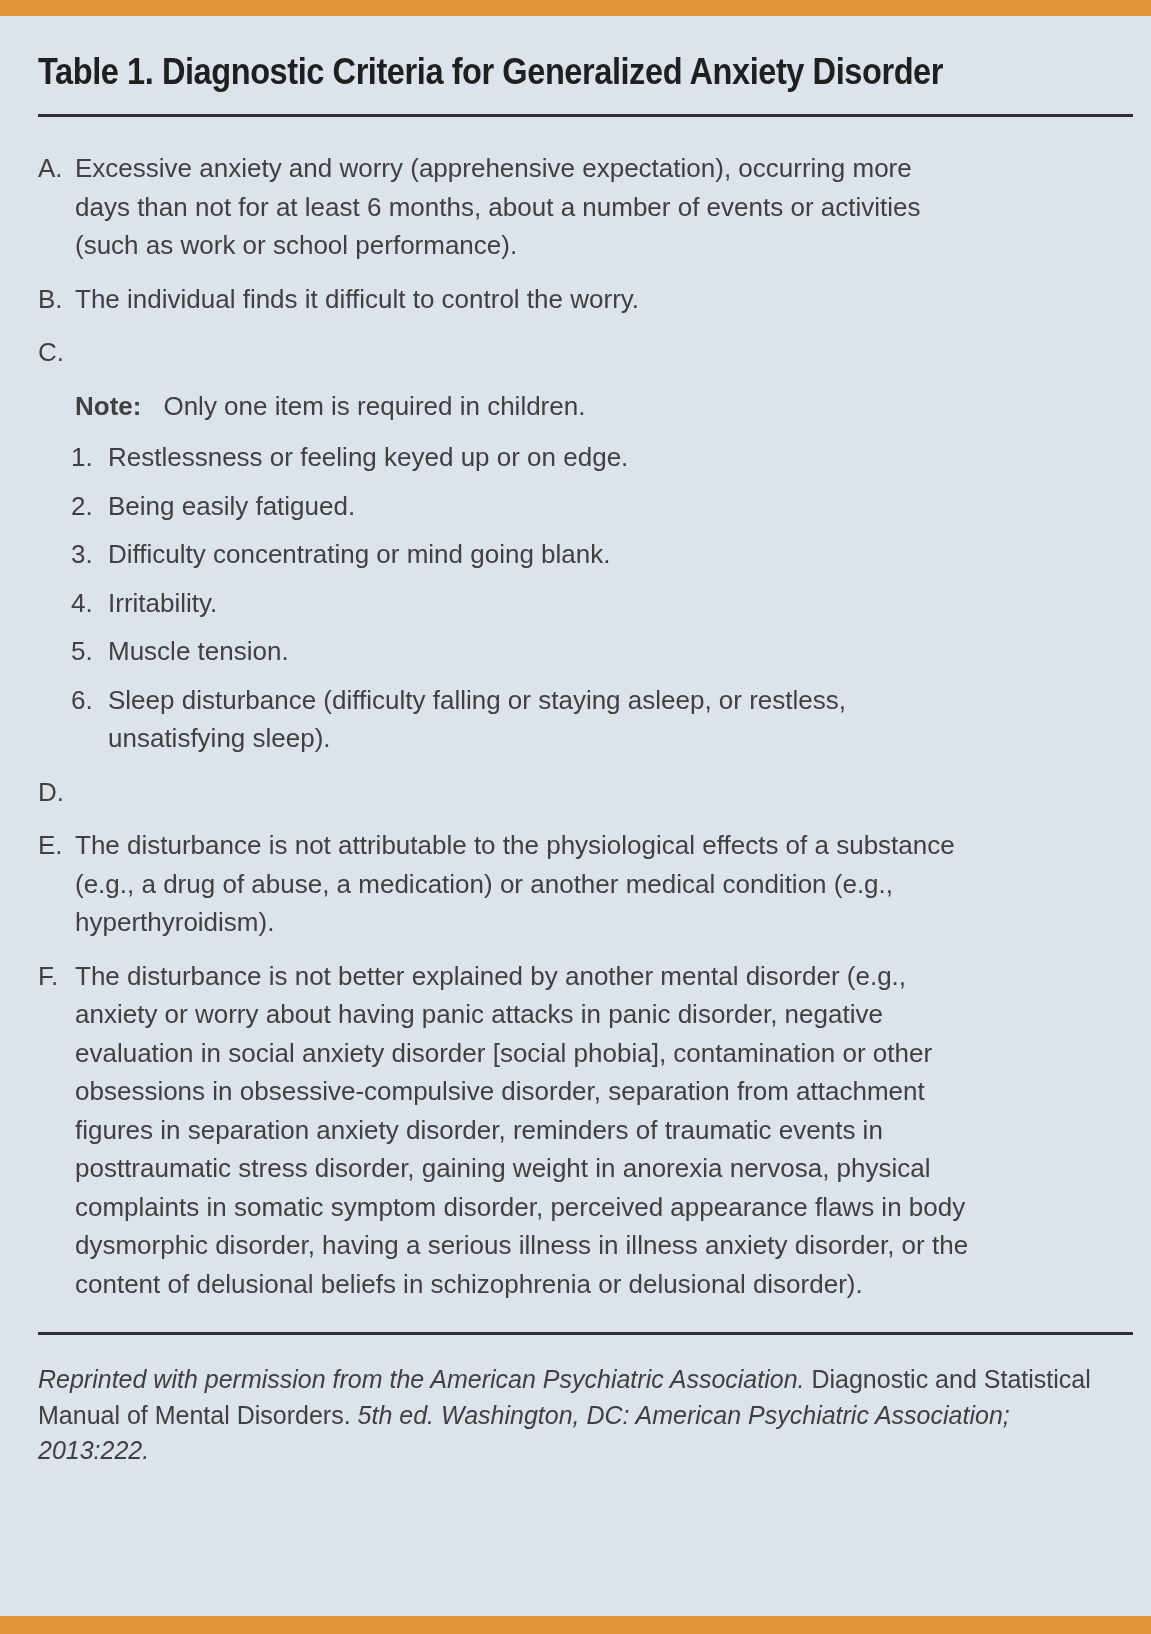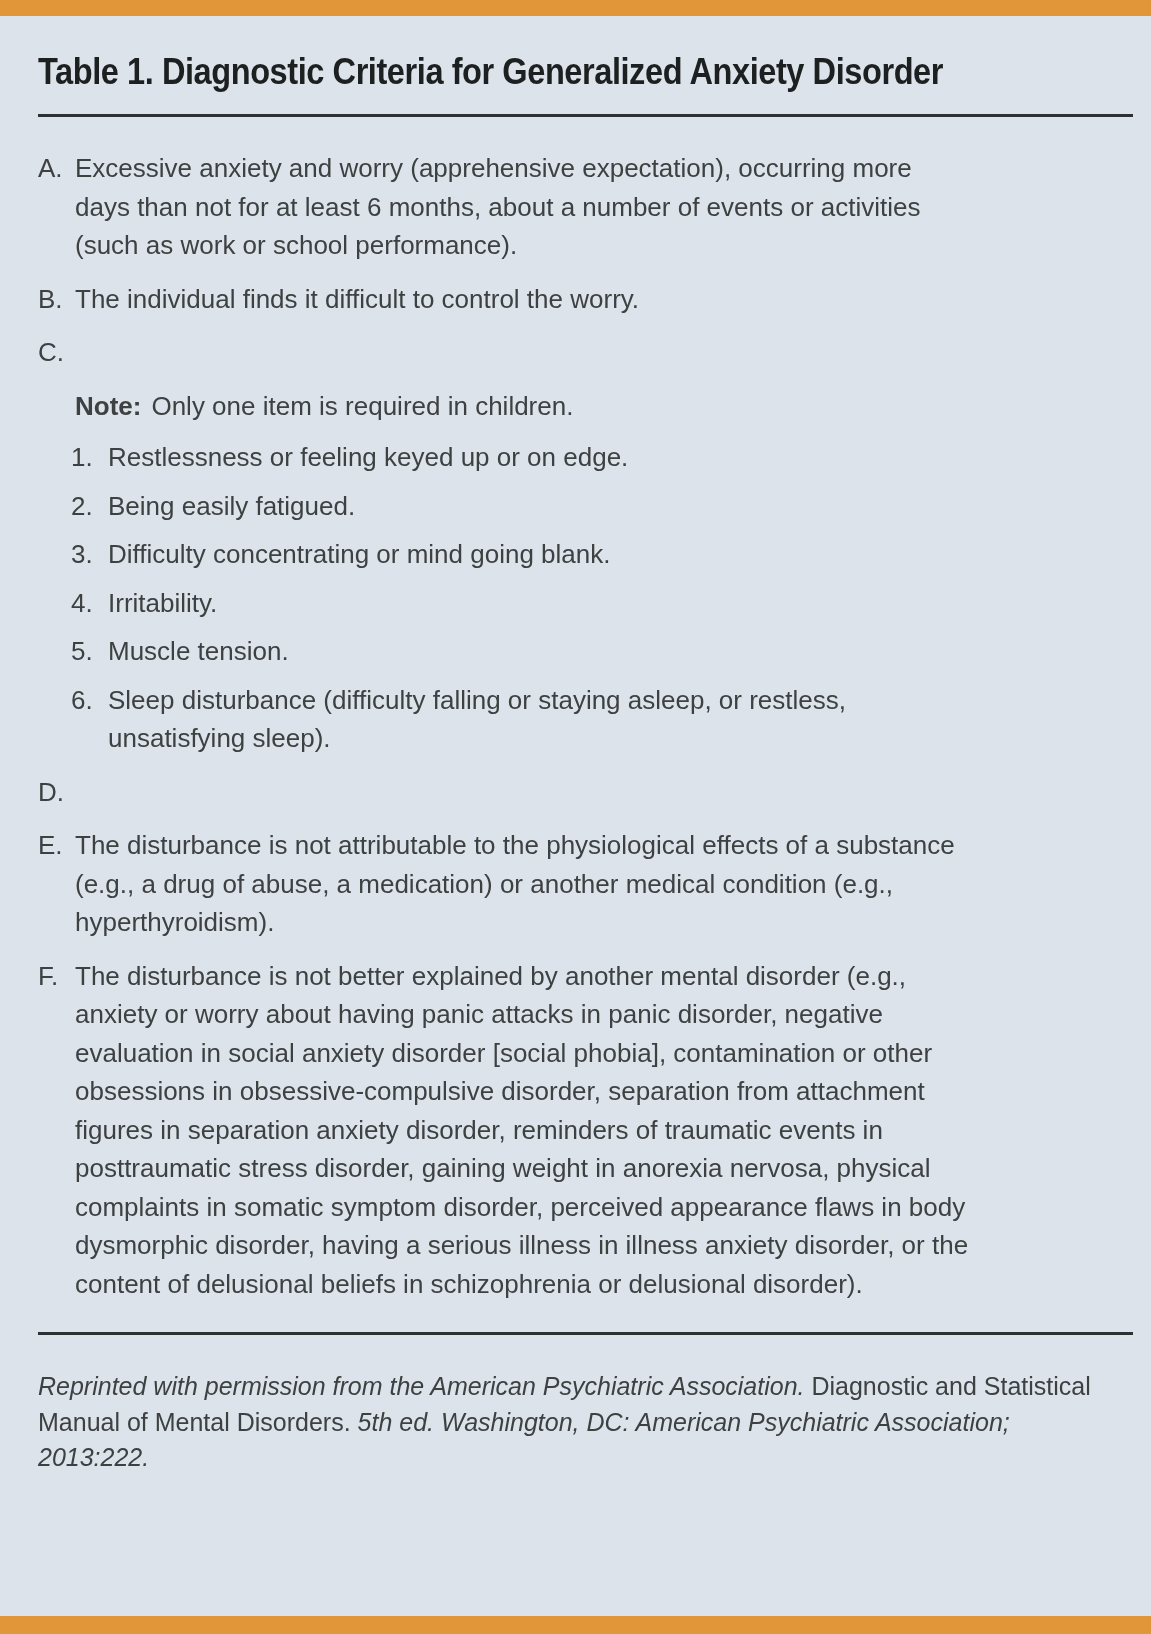--- a/index.html
+++ b/index.html
@@ -58,35 +58,35 @@
   .criterion.first { margin-top: 32px; }
   .criterion .marker { flex: 0 0 37px; }
   .criterion .ctext { white-space: pre-line; }
 
   .note-line {
     margin-left: 37px;
     margin-top: 15px;
     font-size: 26px;
     line-height: 38.5px;
   }
-  .note-line .note-label { font-weight: 700; margin-right: 10px; }
+  .note-line .note-label { font-weight: 700; margin-right: 22px; }
 
   .symptom-list { margin-left: 33px; margin-top: 13px; }
   .symptom {
     display: flex;
     font-size: 26px;
     line-height: 38.5px;
     margin-top: 10px;
   }
   .symptom:first-child { margin-top: 0; }
   .symptom .marker { flex: 0 0 37px; }
   .symptom .ctext { white-space: pre-line; }
 
   .footnote {
-    margin-top: 34px;
+    margin-top: 27px;
     font-size: 25px;
     line-height: 35.5px;
     font-style: italic;
     color: #3e4142;
     max-width: 1075px;
   }
   .footnote .fn-roman { font-style: normal; }
 </style>
 </head>
 <body>

